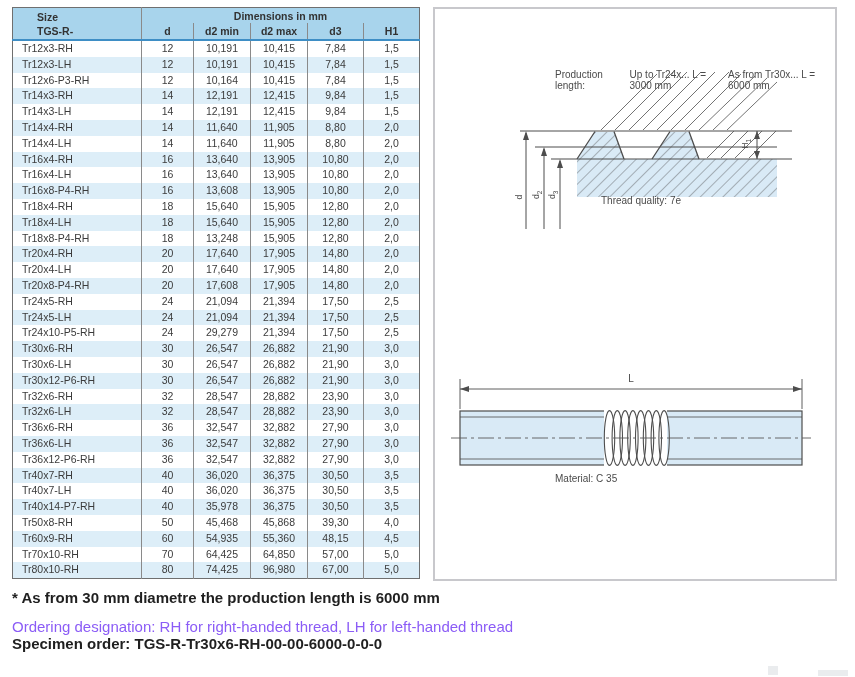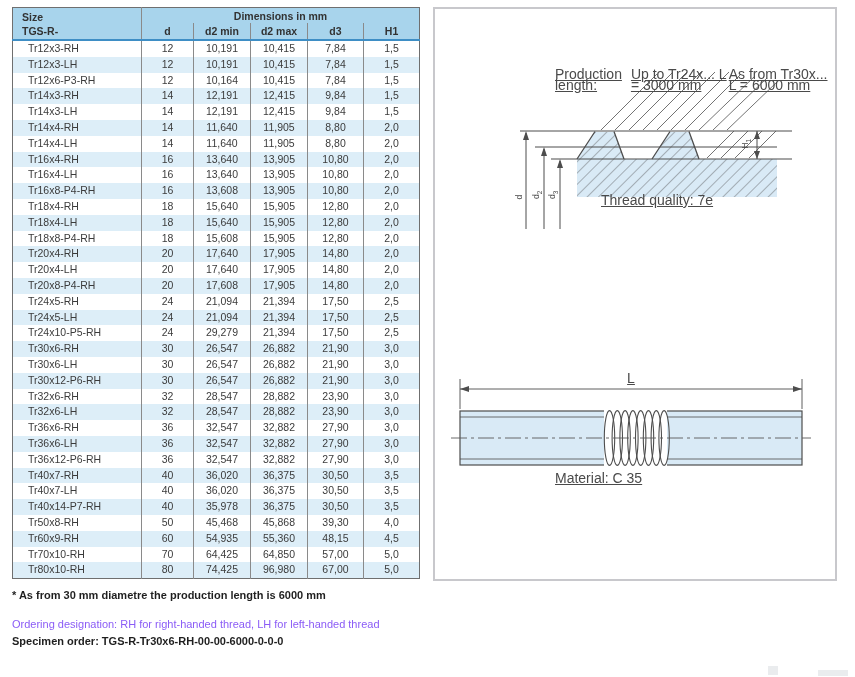--- a/index.html
+++ b/index.html
@@ -15,51 +15,51 @@
   body{
     width:855px;height:677px;position:relative;background:#fff;
     font-family:"Liberation Sans", sans-serif;overflow:hidden;
   }
   
   .table-wrap{position:absolute;left:12px;top:7px;width:407px;}
   table{border-collapse:collapse;table-layout:fixed;width:407px;
         border:1px solid var(--tbl-border);}
   th,td{margin:0;padding:0;vertical-align:middle;font-size:10.5px;}
   thead th{background:var(--header-blue);color:#323232;font-weight:bold;}
-  .size-th{text-align:left;padding-left:9px;border-bottom:2px solid var(--rule-blue);
+  .size-th{text-align:left;padding-left:24px;border-bottom:2px solid var(--rule-blue);
            border-right:1px solid var(--sep);}
   .size-th div{line-height:14px;}
   .group-th{height:15px;text-align:center;}
   .sub-th{height:16px;text-align:center;border-left:1px solid var(--sep);
           border-bottom:2px solid var(--rule-blue);}
   tbody td{height:15.8px;color:#3b3b3b;text-align:center;line-height:15.8px;
            white-space:nowrap;overflow:hidden;}
-  tbody td.c-size{text-align:left;padding-left:15px;}
+  tbody td.c-size{text-align:left;padding-left:9px;}
   tbody td + td{border-left:1px solid var(--sep);}
   tbody tr:nth-child(even) td{background:var(--row-alt);}
   
   .panel{position:absolute;left:433px;top:7px;width:404px;height:574px;
          box-sizing:border-box;border:2px solid #c8c8cc;background:#fff;}
   .panel-svg{position:absolute;left:0;top:0;width:100%;height:100%;}
-  .panel .txt{position:absolute;font-size:14px;color:#4a4a4a;line-height:11px;text-decoration:underline;}
+  .panel .txt{position:absolute;font-size:10px;color:#4a4a4a;line-height:11px;}
   .prod-len{left:120px;top:60px;display:flex;gap:9px;}
   .prod-len .lines{display:flex;}
   .thread-quality{left:158px;top:186px;margin-left:8px;}
   .dim-l-title{left:55px;top:346px;width:300px;text-align:center;}
   .material{left:120px;top:464px;width:110px;text-align:left;}
   .label-L{left:186px;top:364px;width:20px;text-align:center;font-size:9px;}
   .rot{position:absolute;width:14px;text-align:center;font-size:8.5px;color:#4a4a4a;
        transform:rotate(-90deg);}
   .rot sub{font-size:6.5px;}
   #lbl-d {left:77px;top:183px;}
   #lbl-d2{left:95px;top:180px;}
   #lbl-d3{left:111px;top:180px;}
   #lbl-h1{left:304px;top:129px;}
   
-  .note{position:absolute;left:12px;color:#1f1f1f;font-size:11px;white-space:nowrap;}
+  .note{position:absolute;left:12px;color:#1f1f1f;font-size:15px;white-space:nowrap;}
   .note-bold{font-weight:bold;}
   #note1{top:589px;}
   #note2{top:618px;font-weight:normal;color:#8b5cf6;}
   #note3{top:635px;}
   .artifact{position:absolute;background:#eaecee;}
   #art1{left:768px;top:666px;width:10px;height:9px;}
   #art2{left:818px;top:670px;width:30px;height:6px;}
 </style>
 </head>
 <body>
@@ -183,21 +183,21 @@
     <td class="c-size">Tr18x4-LH</td>
     <td>18</td>
     <td>15,640</td>
     <td>15,905</td>
     <td>12,80</td>
     <td>2,0</td>
   </tr>
         <tr>
     <td class="c-size">Tr18x8-P4-RH</td>
     <td>18</td>
-    <td>15,608</td>
+    <td>13,248</td>
     <td>15,905</td>
     <td>12,80</td>
     <td>2,0</td>
   </tr>
         <tr>
     <td class="c-size">Tr20x4-RH</td>
     <td>20</td>
     <td>17,640</td>
     <td>17,905</td>
     <td>14,80</td>

